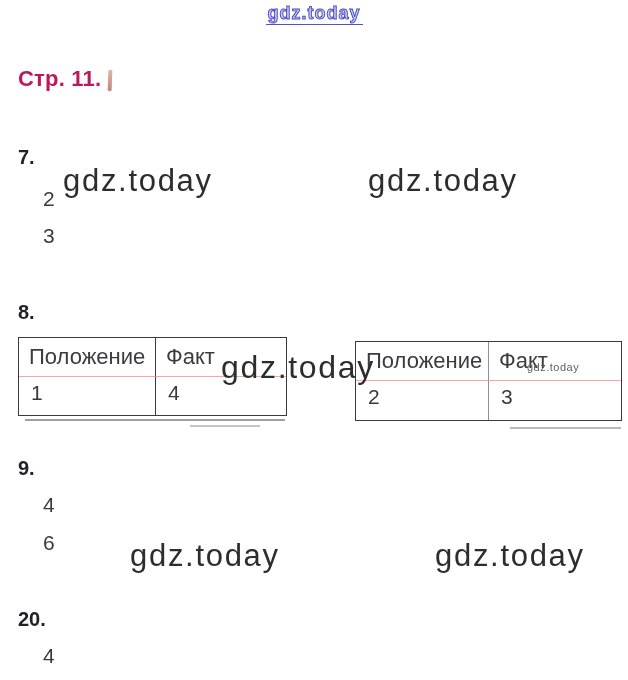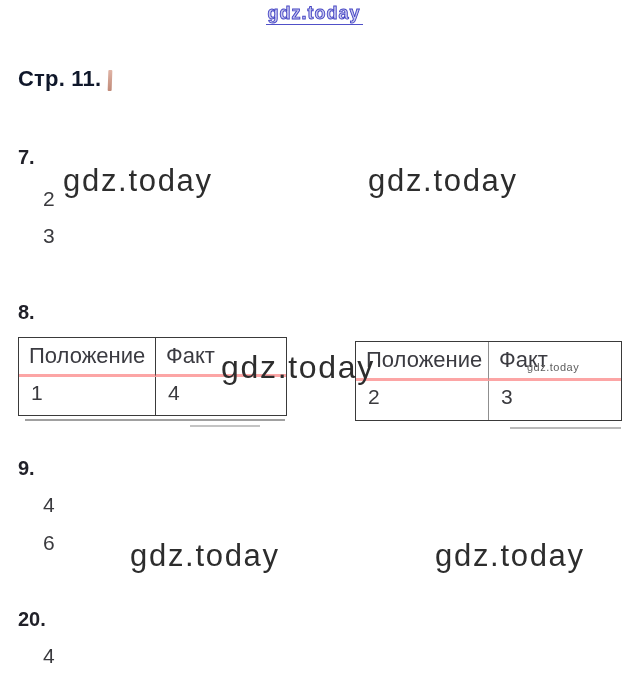--- a/index.html
+++ b/index.html
@@ -11,21 +11,21 @@
   .logo-wrap{position:absolute;top:2px;left:0;width:628px;text-align:center;}
   .logo{
     display:inline-block;font-size:18px;letter-spacing:1px;font-weight:700;
     color:#c9c9ee;-webkit-text-stroke:0.9px #4444c4;
     border-bottom:1px solid #5050c8;padding:1px 2px 1px 2px;line-height:20px;
     text-decoration:none;
   }
   
   .page-heading{
     position:absolute;left:18px;top:66px;font-size:22px;font-weight:700;
-    color:#0f172a;letter-spacing:0.2px;
+    color:#be185d;letter-spacing:0.2px;
   }
   .red-mark{
     position:absolute;left:108px;top:70px;width:4px;height:21px;
     background:linear-gradient(#e0b4a6,#c08a78);transform:rotate(2deg);border-radius:1px;
   }
   .sec-label{
     position:absolute;left:18px;font-size:20px;font-weight:700;color:#212129;
   }
   .sec-7{top:146px;} .sec-8{top:301px;} .sec-9{top:457px;} .sec-10{top:608px;}
   
@@ -55,21 +55,21 @@
     position:absolute;display:grid;background:transparent;
     border:1.5px solid #3a3a3a;box-sizing:border-box;
   }
   .t-left{left:18px;top:337px;width:269px;height:79px;
     grid-template-columns:137px 1fr;grid-template-rows:39px 1fr;}
   .t-right{left:355px;top:341px;width:267px;height:80px;
     grid-template-columns:133px 1fr;grid-template-rows:39px 1fr;}
   .cell{
     box-sizing:border-box;display:flex;align-items:center;overflow:hidden;
   }
-  .cell.hdr{font-size:22px;color:#3b3b41;padding-left:10px;border-bottom:3px solid #fca5a5;}
+  .cell.hdr{font-size:22px;color:#3b3b41;padding-left:10px;border-bottom:1px solid #fca5a5;}
   .cell.val{font-size:21px;font-weight:400;color:#3a3a3e;padding-left:12px;align-items:flex-start;padding-top:4px;}
   .t-left .c1{border-right:1.5px solid #3a3a3a;}
   .t-right .c1{border-right:1px solid #8f8f8f;}
   
   .shadow-line{position:absolute;background:#a0a0a0;height:2px;}
   .sh1{left:25px;top:419px;width:260px;}
   .sh2{left:190px;top:425px;width:70px;background:#c4c4c4;height:1.5px;}
   .sh3{left:510px;top:427px;width:111px;background:#b9b9b9;height:1.5px;}
 </style>
 </head>

